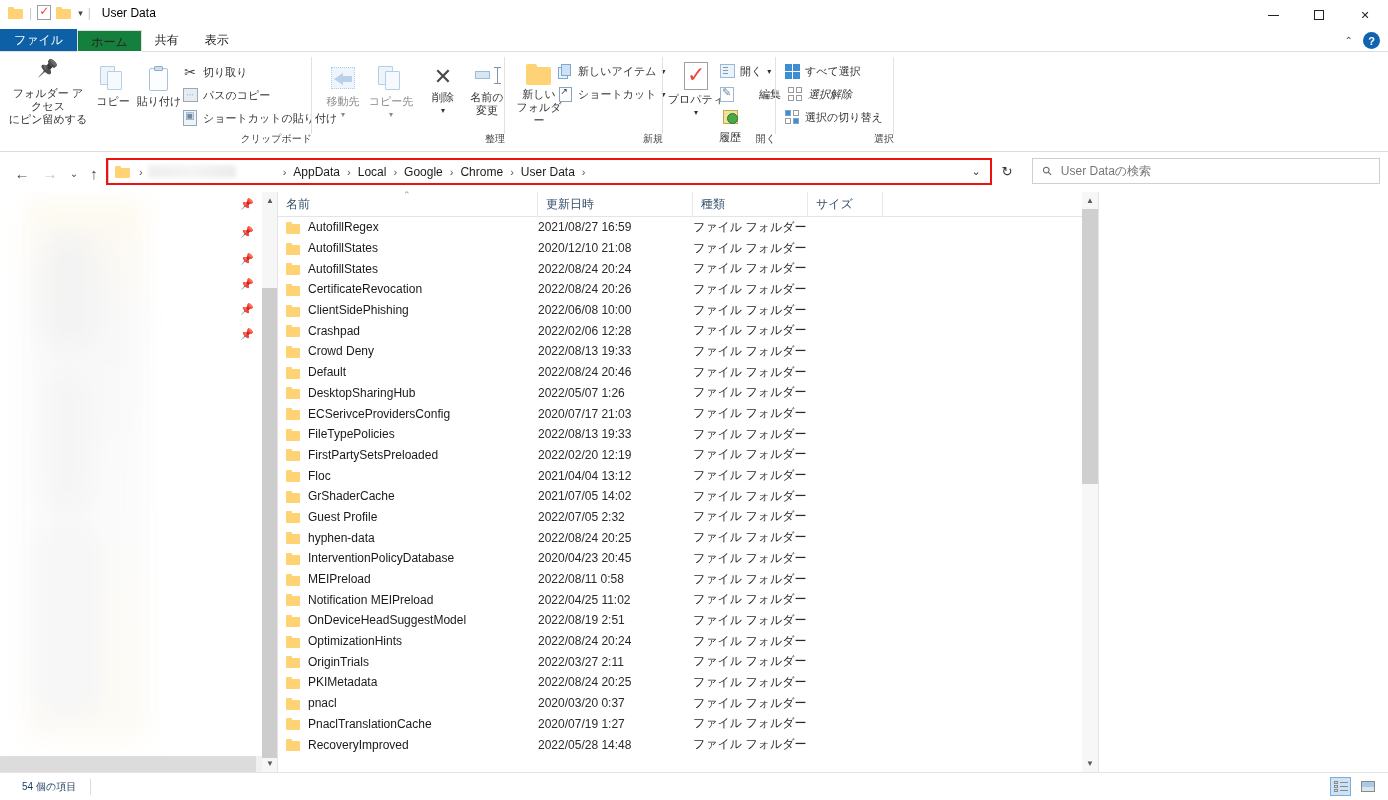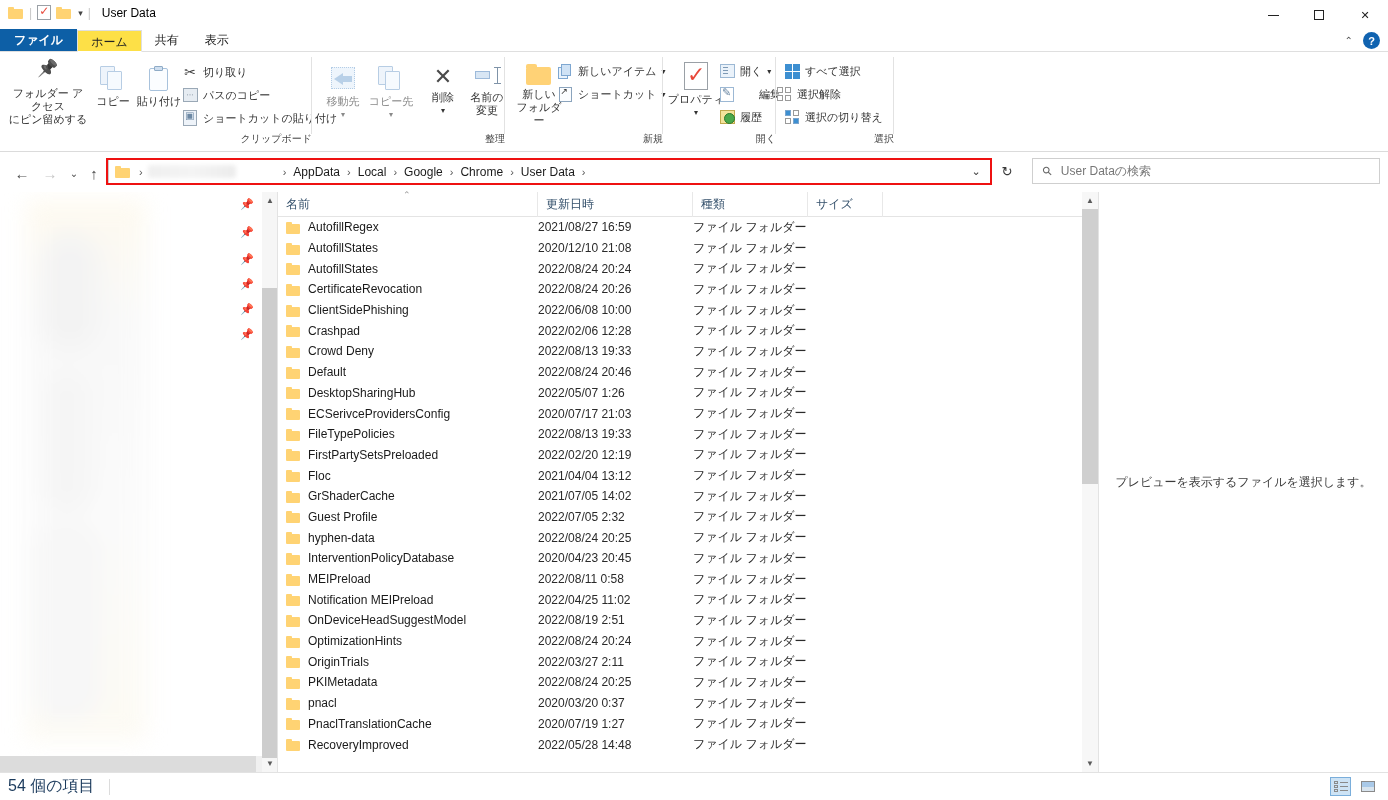--- a/index.html
+++ b/index.html
@@ -53,22 +53,22 @@
 
   
   .tabs {
     position:absolute; top:30px; left:0; width:1388px; height:22px;
     background:#ffffff; display:flex; align-items:flex-end;
     border-bottom:1px solid #dfdfdf;
   }
   .tab {
     height:22px; line-height:22px; padding:0 13px; font-size:12px; color:#222;
   }
-  .tab.file { background:#0d5fa6; color:#fff; font-weight:bold; padding:0 14px; }
-  .tab.active { background:#fde047; border:1px solid #dfdfdf; border-bottom:1px solid #fff;
+  .tab.file { background:#0d5fa6; color:#fff; font-weight:normal; padding:0 14px; }
+  .tab.active { background:#15803d; border:1px solid #dfdfdf; border-bottom:1px solid #fff;
                 position:relative; top:1px; }
   .ribbon-right { position:absolute; right:8px; top:32px; display:flex; align-items:center; gap:10px; }
   .ribbon-caret { font-size:10px; color:#555; }
   .help-ico {
     width:17px; height:17px; border-radius:50%; background:#1063b0; color:#fff;
     font-size:11px; display:flex; align-items:center; justify-content:center; font-weight:bold;
   }
 
   
   .ribbon {
@@ -312,21 +312,21 @@
     position:absolute; left:1099px; top:0; width:289px; height:580px; background:#fff;
     display:flex; align-items:center; justify-content:center;
   }
   .preview .ptxt { font-size:12px; color:#3c3c3c; }
 
   
   .status {
     position:absolute; left:0; bottom:0; width:1388px; height:28px;
     background:#fff; border-top:1px solid #e2e2e2; display:flex; align-items:center;
   }
-  .status .count { margin-left:8px; font-size:16px; color:#1b3a5c; }
+  .status .count { margin-left:22px; font-size:10px; color:#1b3a5c; }
   .status .vsep { width:1px; height:16px; background:#dcdcdc; margin-left:14px; }
   .viewbtns { position:absolute; right:10px; top:4px; display:flex; gap:6px; }
   .vbtn {
     width:21px; height:19px; display:flex; align-items:center; justify-content:center;
   }
   .vbtn.sel { background:#cde3f5; border:1px solid #7aaedb; }
   .details-g { width:14px; height:11px; position:relative; }
   .details-g i { position:absolute; left:0; width:4px; height:3px; border:1px solid #8a8a8a; }
   .details-g b { position:absolute; left:6px; width:8px; height:1px; background:#8a8a8a; }
   .details-g i:nth-child(1){top:0;} .details-g i:nth-child(2){top:4px;} .details-g i:nth-child(3){top:8px;}
@@ -488,38 +488,38 @@
           </span>
         <span>開く</span>
         <span style="font-size:8px;">▾</span>
       </div>
       <div class="smbtn" style="left:56px; top:34px;gap:24px;">
         <span class="ic">
             <span class="edit-ico"></span>
           </span>
         <span>編集</span>
       </div>
-      <div class="smbtn" style="left:56px; top:57px;">
+      <div class="smbtn" style="left:56px; top:57px;flex-direction:column;">
         <span class="ic">
             <span class="hist-ico"></span>
           </span>
         <span>履歴</span>
       </div>
       <div class="glabel">開く</div>
       <div class="gdiv"></div>
     </div>
 
     <div class="rgroup" style="left:776px; width:118px;">
       <div class="smbtn" style="left:8px; top:11px;">
         <span class="ic">
             <span class="selall-ico"></span>
           </span>
         <span>すべて選択</span>
       </div>
-      <div class="smbtn" style="left:0; top:34px;">
+      <div class="smbtn" style="left:11px; top:34px;font-style:italic;">
         <span class="ic">
             <span class="selnone-ico">
               <i></i>
               <i></i>
               <b></b>
               <b></b>
             </span>
           </span>
         <span>選択解除</span>
       </div>
@@ -867,23 +867,20 @@
           </div>
         </div>
       <div class="list-vscroll">
         <div class="up">▲</div>
         <div class="thumb"></div>
         <div class="dn">▼</div>
       </div>
     </div>
     <div class="splitter2"></div>
 
-    <div class="preview">
-      <span class="ptxt">プレビューを表示するファイルを選択します。</span>
-    </div>
   </div>
 
   <div class="status">
     <span class="count">54 個の項目</span>
     <span class="vsep"></span>
     <div class="viewbtns">
       <div class="vbtn sel">
         <span class="details-g">
             <i></i>
             <i></i>

